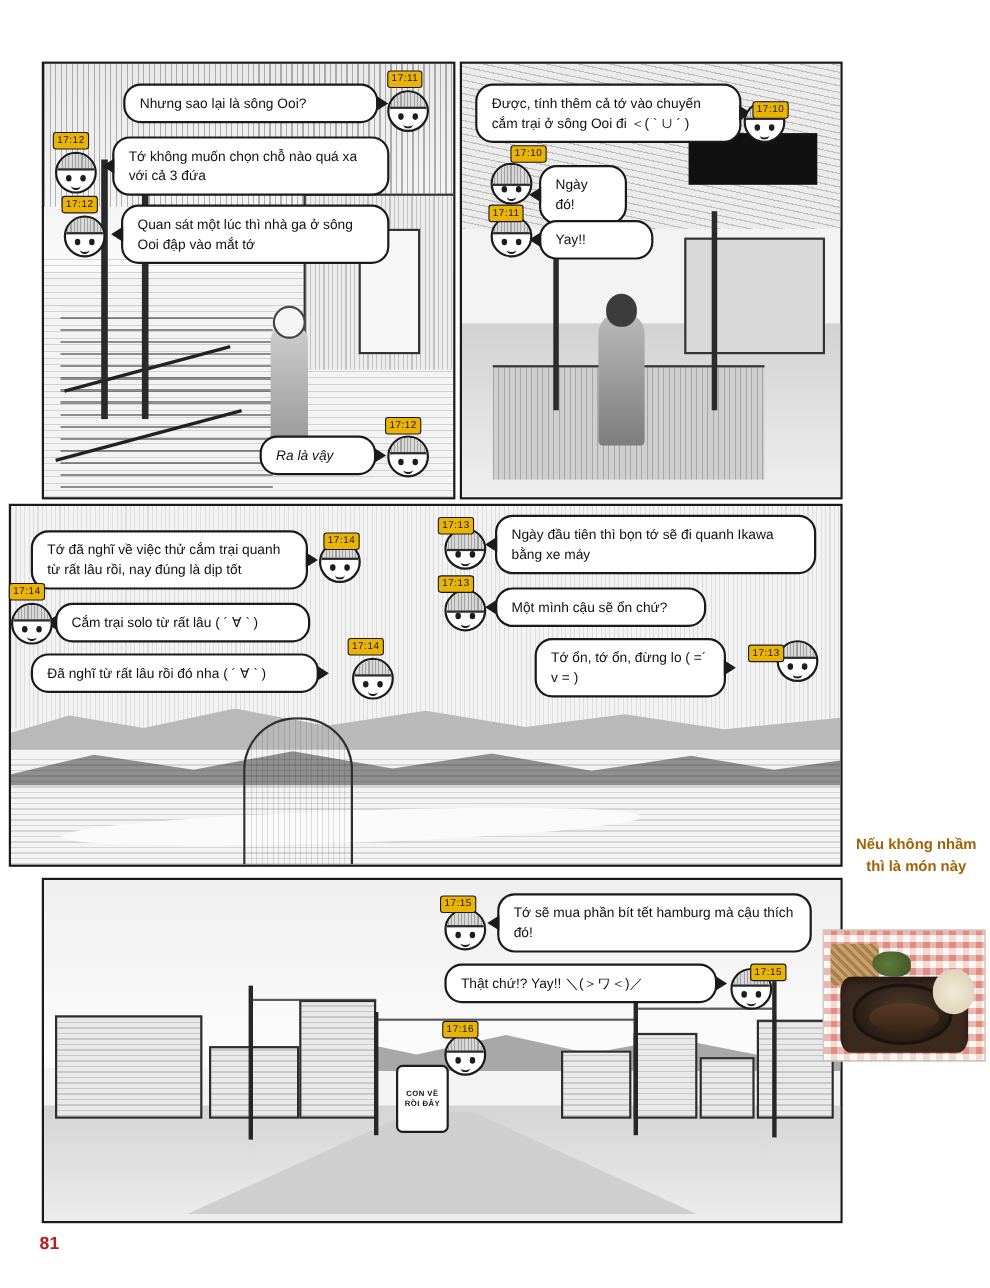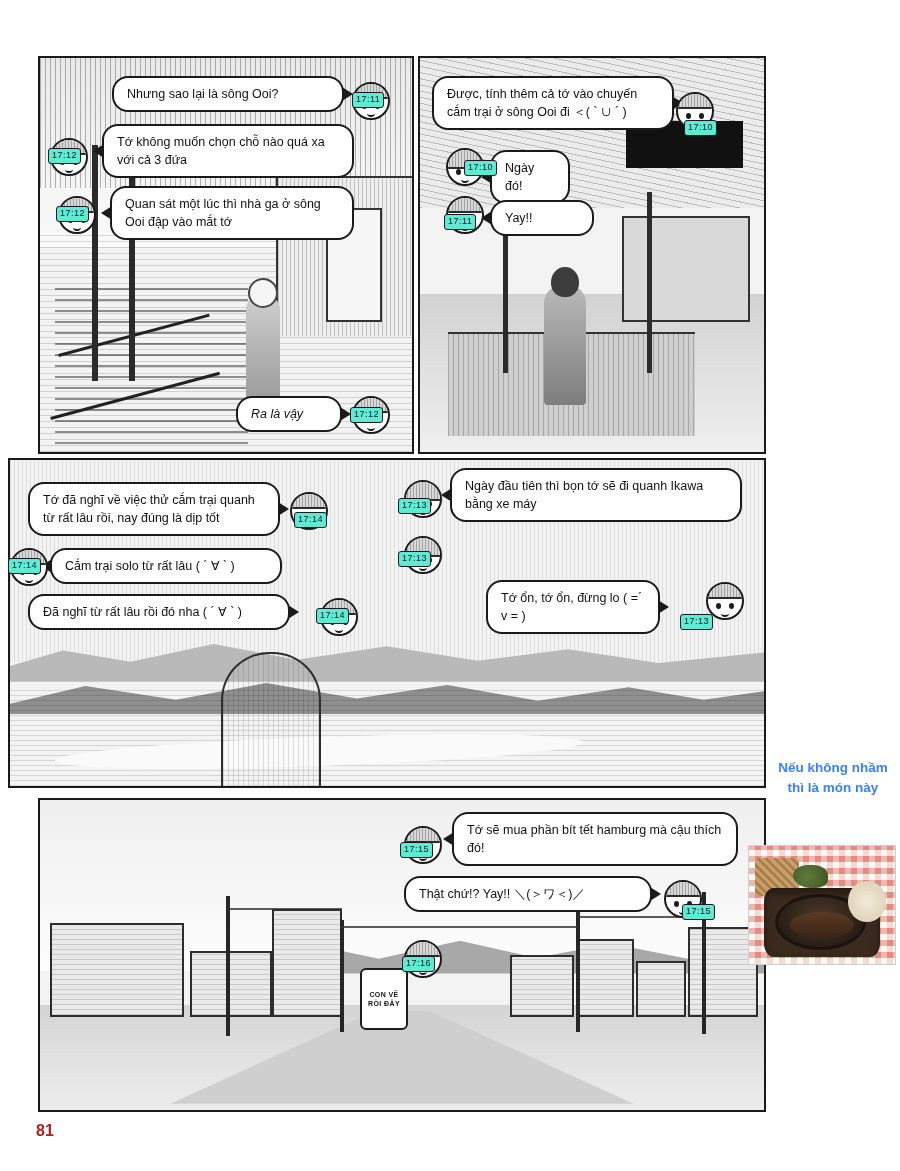--- a/index.html
+++ b/index.html
@@ -260,42 +260,41 @@
     border-bottom: 2px solid #1c1c1c;
     border-radius: 0 0 9px 9px;
   }
   .avatar.tall .hair { height: 19px; }
 
   
   .stamp {
     position: absolute;
     font-size: 9px;
     color: #1a1a1a;
-    background: #5eead4;
+    background: #eab308;
     border: 1.5px solid #1a1a1a;
     border-radius: 3px;
     padding: 0 3px;
     line-height: 13px;
     height: 14px;
     z-index: 8;
     letter-spacing: .5px;
     white-space: nowrap;
-    margin-top: 28px;
   }
 
   
   #margin-note {
     position: absolute;
     left: 772px; top: 758px;
     width: 122px;
     text-align: center;
     font-size: 13.5px;
     font-weight: 700;
     line-height: 1.45;
-    color: #3b82f6;
+    color: #a16207;
   }
   #food-photo {
     position: absolute;
     left: 748px; top: 845px;
     width: 146px; height: 118px;
     border: 1px solid #cfcfcf;
     overflow: hidden;
     background: #c8b49a;
   }
   #food-photo .tablecloth {
@@ -479,20 +478,21 @@
 
   <div class="bubble tail-l" style="left:450px; top:468px; width:292px;">Ngày đầu tiên thì bọn tớ sẽ đi quanh Ikawa bằng xe máy</div>
   <div class="avatar tall" style="left:404px; top:480px;">
     <div class="hair"></div>
     <div class="eye l"></div>
     <div class="eye r"></div>
     <div class="mouth"></div>
   </div>
   <div class="stamp" style="left:398px; top:470px;">17:13</div>
 
+  <div class="bubble tail-l" style="left:450px; top:534px; width:192px;">Một mình cậu sẽ ổn chứ?</div>
   <div class="avatar tall" style="left:404px; top:536px;">
     <div class="hair"></div>
     <div class="eye l"></div>
     <div class="eye r"></div>
     <div class="mouth"></div>
   </div>
   <div class="stamp" style="left:398px; top:523px;">17:13</div>
 
   <div class="bubble tail-r" style="left:486px; top:580px; width:174px;">Tớ ổn, tớ ổn, đừng lo ( =´ v = )</div>
   <div class="avatar" style="left:706px; top:582px;">

